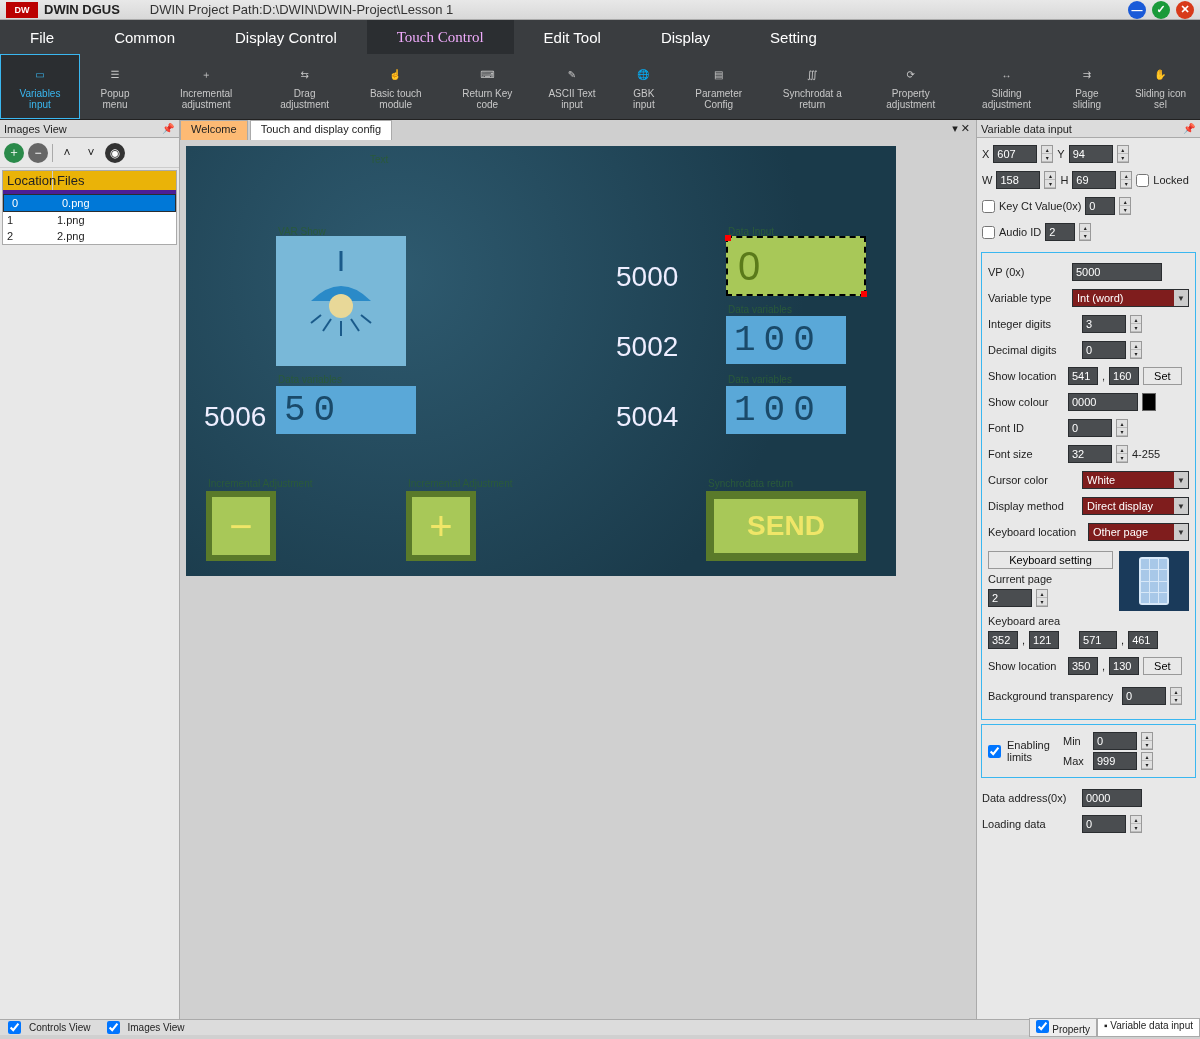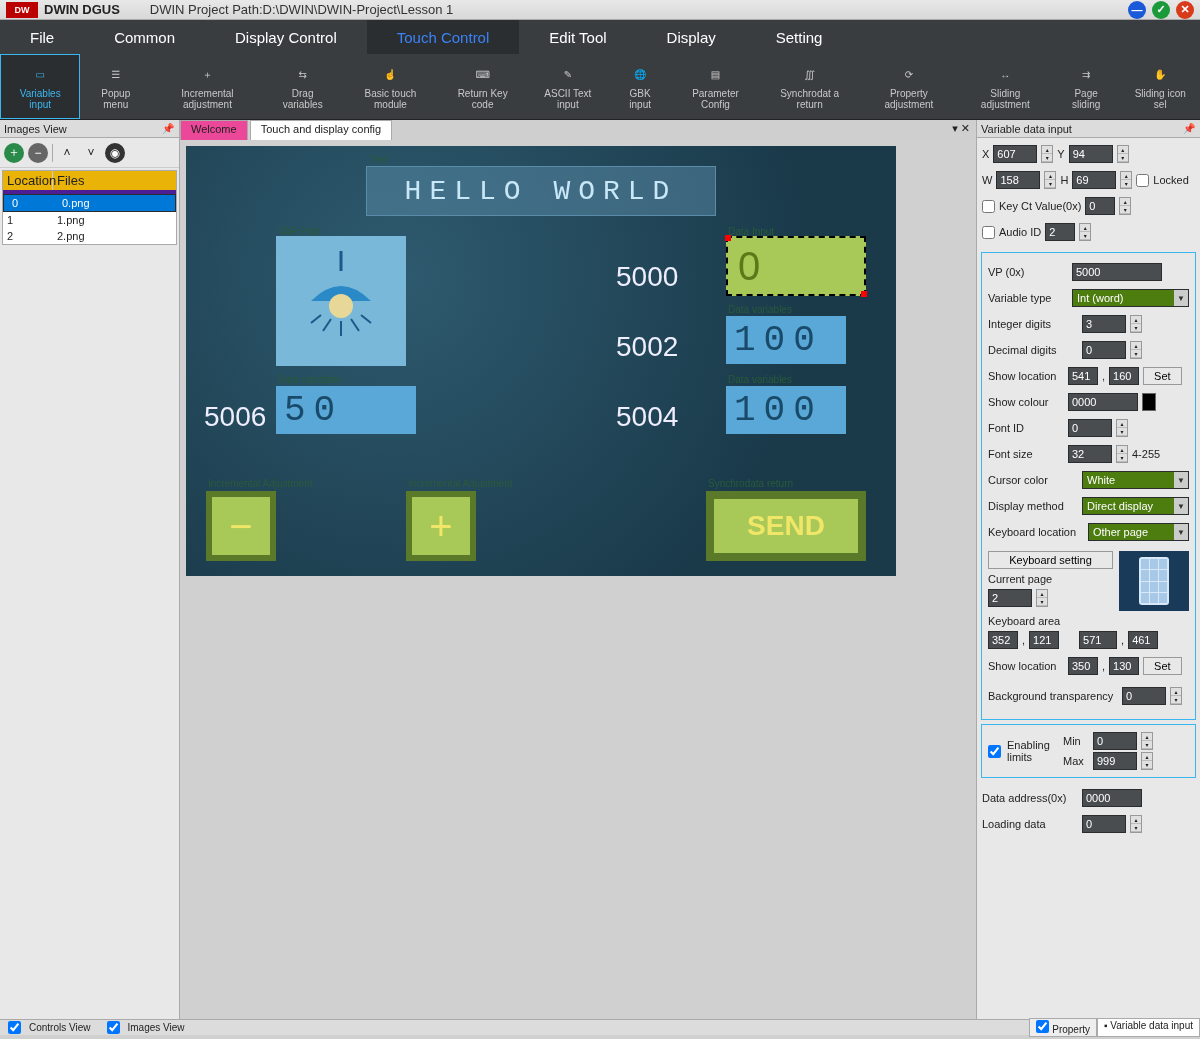--- a/index.html
+++ b/index.html
@@ -7,21 +7,21 @@
 
 .titlebar { height: 20px; background: linear-gradient(#e8e8e8,#d8d8d8); display: flex; align-items: center; padding: 0 6px; border-bottom: 1px solid #aaa; }
 .titlebar .logo { width: 32px; height: 16px; background: #b00; margin-right: 6px; font-size: 9px; color: #fff; font-weight: bold; display:flex; align-items:center; justify-content:center; }
 .titlebar .app { font-weight: bold; margin-right: 30px; font-size: 13px; }
 .titlebar .path { color: #333; font-size: 13px; }
 .titlebar .winbtns { margin-left: auto; display: flex; gap: 6px; }
 .titlebar .winbtns span { width: 18px; height: 18px; border-radius: 50%; display:flex;align-items:center;justify-content:center; color:#fff; font-weight:bold; font-size:11px; }
 
 .menubar { height: 34px; background: #3a3d40; display: flex; align-items: center; color: #fff; }
 .menubar div { padding: 0 30px; font-size: 15px; cursor: pointer; }
-.menubar .active { color: #3b82f6; background: #2b2e31; height:100%; display:flex; align-items:center; }
+.menubar .active { color: #f0abfc; background: #2b2e31; height:100%; display:flex; align-items:center;font-family:Liberation Serif, serif; }
 
 .ribbon { height: 66px; background: #3a3d40; display: flex; align-items: center; color: #c8c8c8; border-bottom:1px solid #222; }
 .ribbon .rb { display:flex; flex-direction:column; align-items:center; justify-content:center; padding:0 10px; height:100%; font-size:10px; text-align:center; line-height:11px; cursor:pointer; }
 .ribbon .rb.active { background:#2b2e31; color:#3ab7f0; border:1px solid #3ab7f0; }
 .ribbon .rb .ic { width:22px; height:22px; margin-bottom:2px; display:flex;align-items:center;justify-content:center; }
 
 .workspace { display:flex; height: calc(1039px - 24px - 34px - 66px - 16px); }
 
 .leftpanel { width: 180px; background:#e8e8e8; border-right:1px solid #aaa; display:flex; flex-direction:column; }
 .panehdr { background:#dcdcdc; height:18px; display:flex; align-items:center; padding:0 4px; border-bottom:1px solid #aaa; font-size:11px; }
@@ -32,21 +32,21 @@
 .imglist .hdr { display:flex; background:#eab308; font-size:13px; border-bottom:4px solid #4c1d95; }
 .imglist .hdr div:first-child { width:50px; padding:2px 4px; border-right:1px solid #ccc; }
 .imglist .hdr div:last-child { flex:1; padding:2px 4px; }
 .imglist .row { display:flex; font-size:11px; }
 .imglist .row div:first-child { width:50px; padding:2px 4px; }
 .imglist .row div:last-child { flex:1; padding:2px 4px; }
 .imglist .row.sel { background:#0078d7; color:#fff; }
 
 .center { flex:1; background:#d0d0d0; position:relative; overflow:hidden; }
 .tabs { height:20px; display:flex; background:#cfcfcf; }
-.tabs .tab { padding:2px 10px; font-size:11px; background:#ec4899; border:1px solid #aaa; border-bottom:none; margin-right:2px; cursor:pointer; }
+.tabs .tab { padding:2px 10px; font-size:11px; background:#fdba74; border:1px solid #aaa; border-bottom:none; margin-right:2px; cursor:pointer; }
 .tabs .tab.active { background:#fff; }
 .closex { margin-left:auto; padding:2px 6px; font-size:11px; }
 
 .canvas { margin:6px; width:710px; height:430px; background: radial-gradient(circle at 30% 30%, #2e5a6f, #1a3a4a 70%); position:relative; color:#bcdcef; }
 .canvas .lbl { position:absolute; font-size:10px; color:#2a5a3a; }
 .hello { position:absolute; left:180px; top:20px; width:350px; height:50px; background:rgba(90,140,170,0.5); border:1px solid #5a8caa; display:flex;align-items:center;justify-content:center; font-size:28px; letter-spacing:8px; color:#c8e8f8; font-family: "Courier New", monospace; }
 .varicon { position:absolute; left:90px; top:90px; width:130px; height:130px; background:#79b8d8; display:flex;align-items:center;justify-content:center; }
 .varicon svg { width:100px; height:100px; }
 .numlbl { position:absolute; font-size:28px; color:#eef; }
 .databox { position:absolute; width:120px; height:48px; background:#5aa8d8; color:#1a4a6a; font-size:36px; display:flex;align-items:center; padding-left:8px; letter-spacing:8px; font-family:"Courier New",monospace; }
@@ -59,21 +59,21 @@
 
 .rightpanel { width:224px; background:#e8e8e8; border-left:1px solid #aaa; overflow-y:auto; font-size:11px; }
 .rp-sec { border:1px solid transparent; padding:2px 4px; }
 .rp-sec.boxed { border:1px solid #3ab7f0; margin:4px; padding:6px; }
 .rprow { display:flex; align-items:center; height:26px; gap:4px; }
 .rprow label { white-space:nowrap; }
 .rprow input[type=text], .rprow .numinp { background:#4a4d50; color:#fff; border:1px solid #2a2d30; padding:1px 3px; font-size:11px; }
 .numinp { width:44px; height:18px; display:inline-flex; align-items:center; position:relative; }
 .spin { width:12px; height:18px; background:#e0e0e0; border:1px solid #999; display:inline-flex; flex-direction:column; }
 .spin div { height:9px; font-size:6px; display:flex; align-items:center; justify-content:center; border-bottom:1px solid #bbb; cursor:pointer; }
-.sel { background:#4d7c0f; color:#fff; border:1px solid #2a2d30; height:18px; display:flex; align-items:center; padding:0 4px; position:relative; }
+.sel { background:#7f1d1d; color:#fff; border:1px solid #2a2d30; height:18px; display:flex; align-items:center; padding:0 4px; position:relative; }
 .sel .dd { position:absolute; right:0; top:0; width:14px; height:100%; background:#ccc; color:#333; display:flex;align-items:center;justify-content:center; font-size:8px; }
 .setbtn { background:#e8e8e8; border:1px solid #999; padding:2px 10px; cursor:pointer; font-size:11px; }
 .colorbox { width:14px; height:18px; background:#000; border:1px solid #666; }
 .kbpreview { width:70px; height:60px; background:#1a3a5a; display:flex;align-items:center;justify-content:center; }
 .kbpreview .kb { width:30px; height:48px; background:#d8e8f8; border-radius:3px; display:grid; grid-template-columns:repeat(3,1fr); gap:1px; padding:2px; }
 .kbpreview .kb div { background:#a8c8e8; }
 
 .statusbar { height:16px; background:#dcdcdc; display:flex; align-items:center; font-size:10px; border-top:1px solid #aaa; }
 .statusbar .sb { padding:0 8px; display:flex; align-items:center; gap:8px; }
 .statusbar .sb input { margin:0; }
@@ -113,21 +113,21 @@
   <div class="rb">
       <div class="ic">☰</div>
       <span>Popup menu</span>
     </div>
   <div class="rb">
       <div class="ic">＋</div>
       <span>Incremental adjustment</span>
     </div>
   <div class="rb">
       <div class="ic">⇆</div>
-      <span>Drag variables</span>
+      <span>Drag adjustment</span>
     </div>
   <div class="rb">
       <div class="ic">☝</div>
       <span>Basic touch module</span>
     </div>
   <div class="rb">
       <div class="ic">⌨</div>
       <span>Return Key code</span>
     </div>
   <div class="rb">
@@ -200,23 +200,22 @@
   </div>
 
   <div class="center">
     <div class="tabs">
       <div class="tab">Welcome</div>
       <div class="tab active">Touch and display config</div>
       <div class="closex">▾ ✕</div>
     </div>
     <div class="canvas">
       <div class="lbl" style="left:184px;top:8px">Text</div>
-      <div class="hello">HELLO WORLD</div>
-
-      <div class="lbl" style="left:92px;top:80px">VAR Path</div>
+
+      <div class="lbl" style="left:92px;top:80px">VAR Show</div>
       <div class="varicon">
         <svg viewBox="0 0 100 100">
           <line x1="50" y1="0" x2="50" y2="20" stroke="#1a5a8a" stroke-width="3"></line>
           <path d="M20 50 Q50 20 80 50 Z" fill="#2a8ac8"></path>
           <circle cx="50" cy="55" r="12" fill="#e8d898"></circle>
           <g stroke="#1a5a8a" stroke-width="2">
             <line x1="50" y1="70" x2="50" y2="85"></line>
               <line x1="40" y1="68" x2="32" y2="80"></line>
               <line x1="60" y1="68" x2="68" y2="80"></line>
             <line x1="30" y1="64" x2="20" y2="72"></line>

